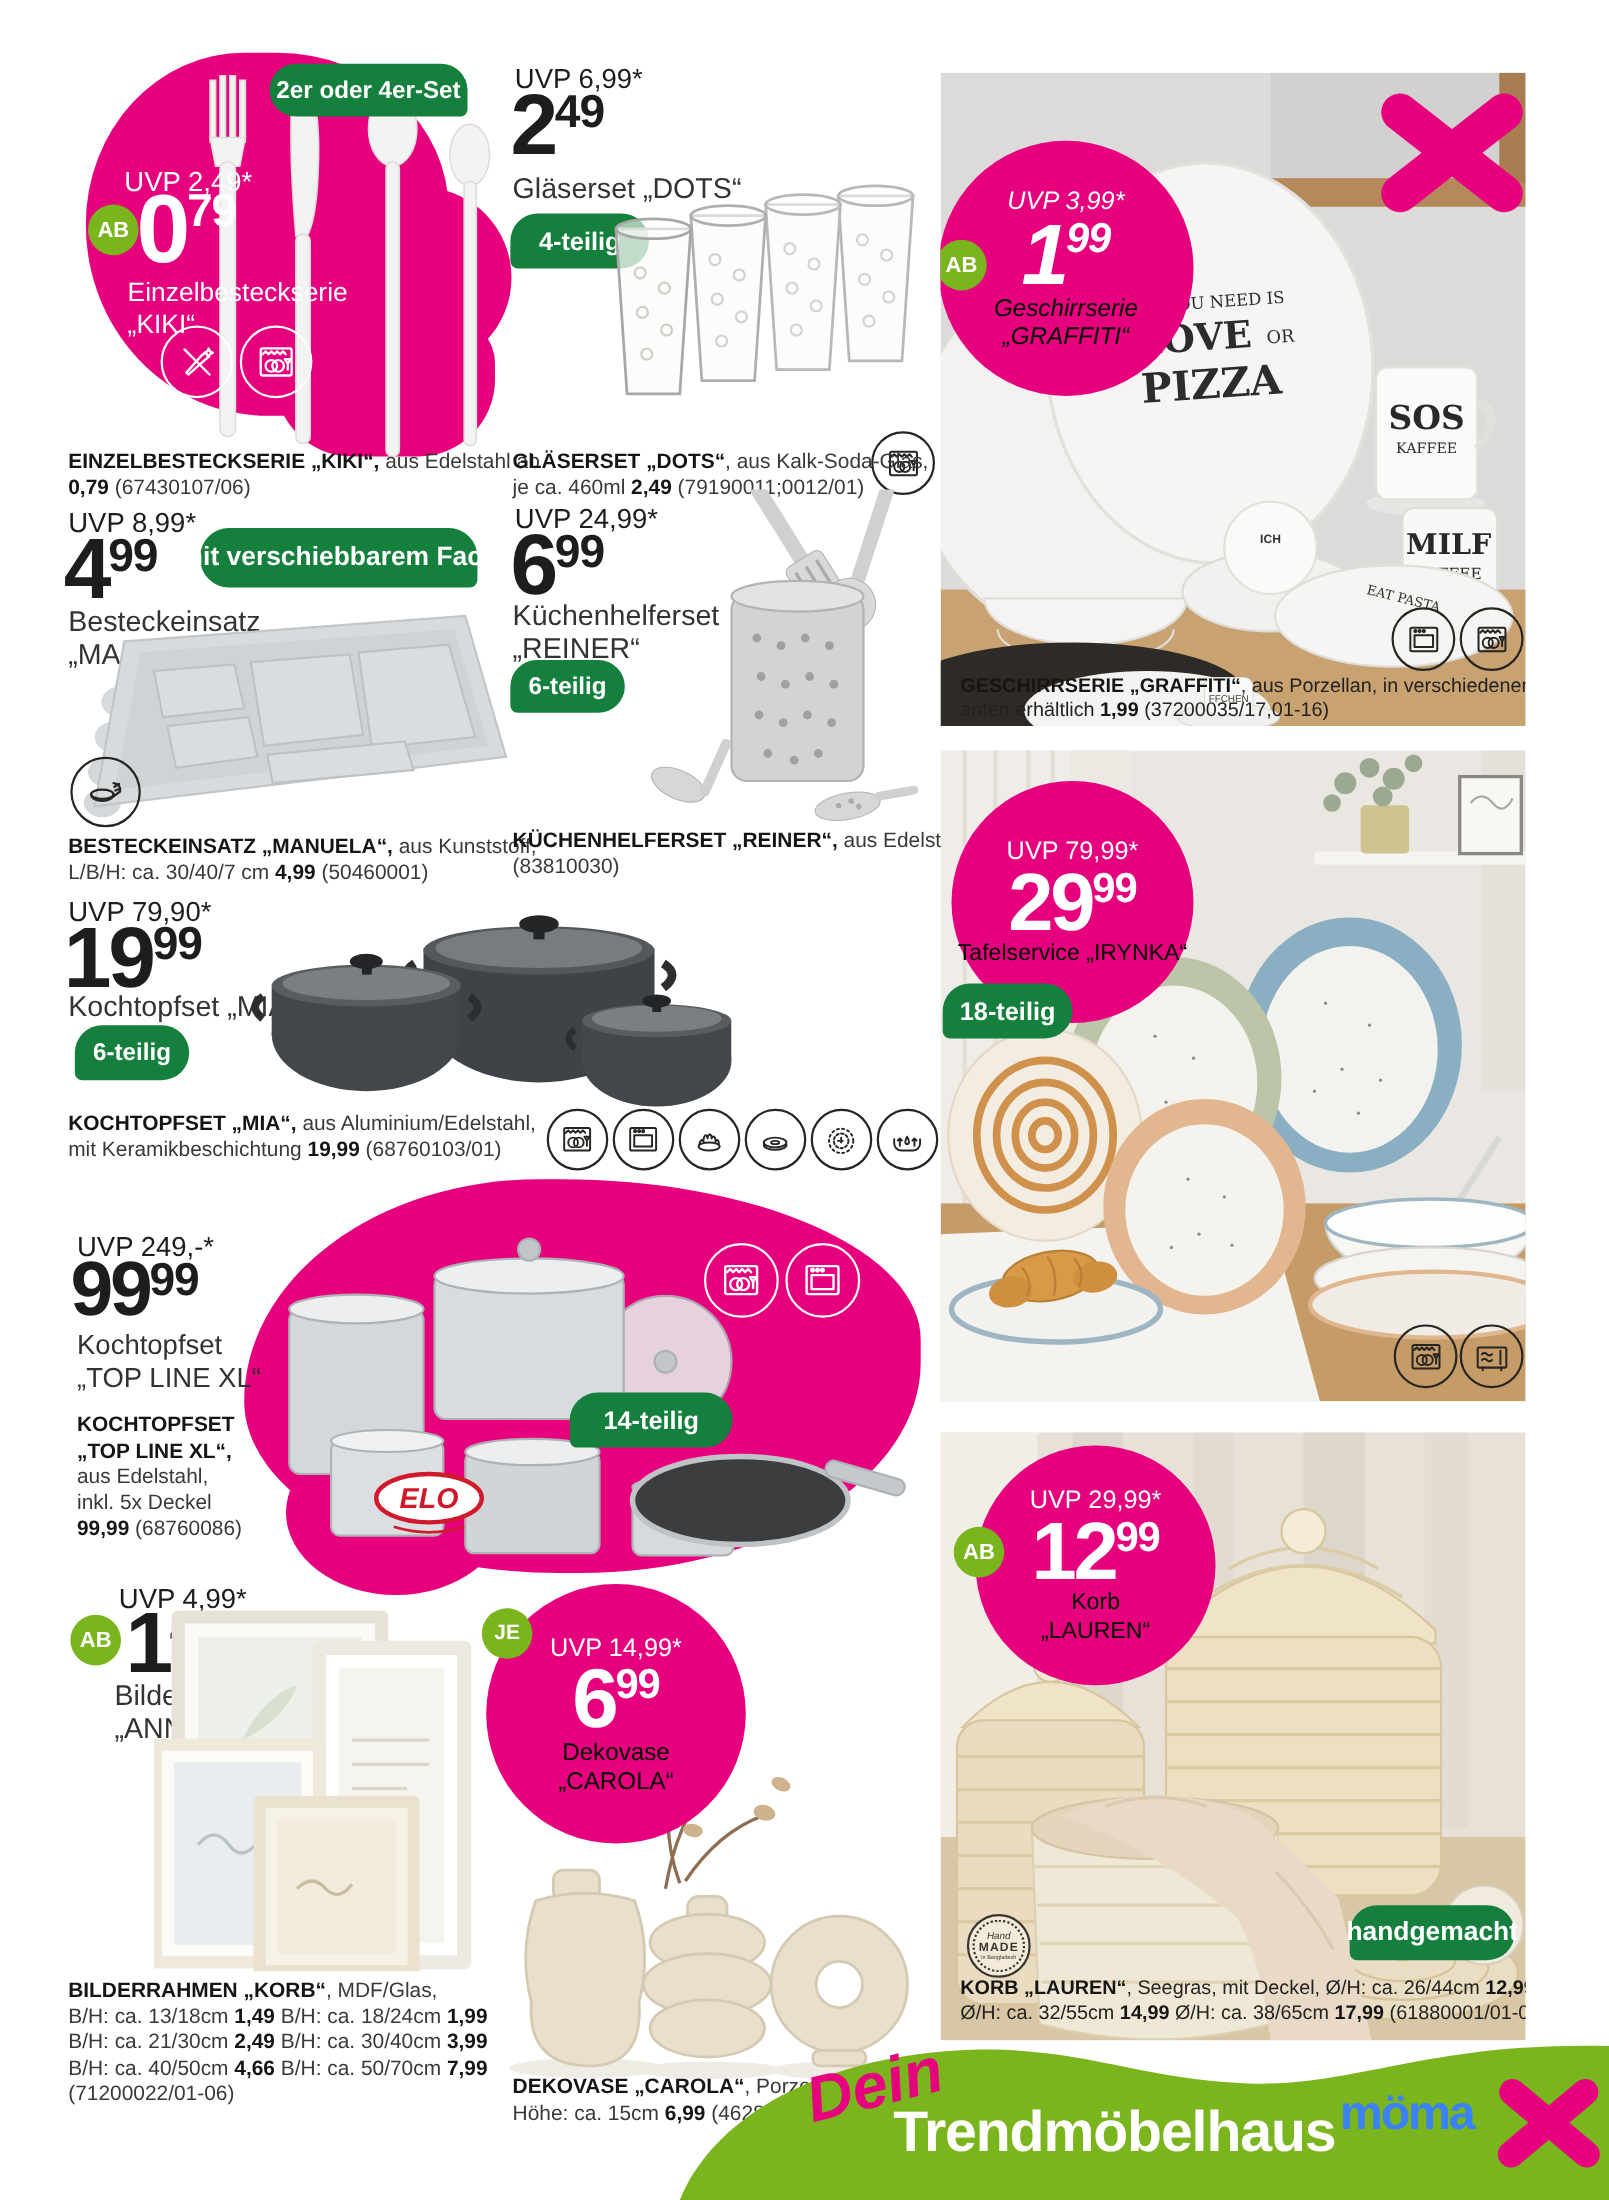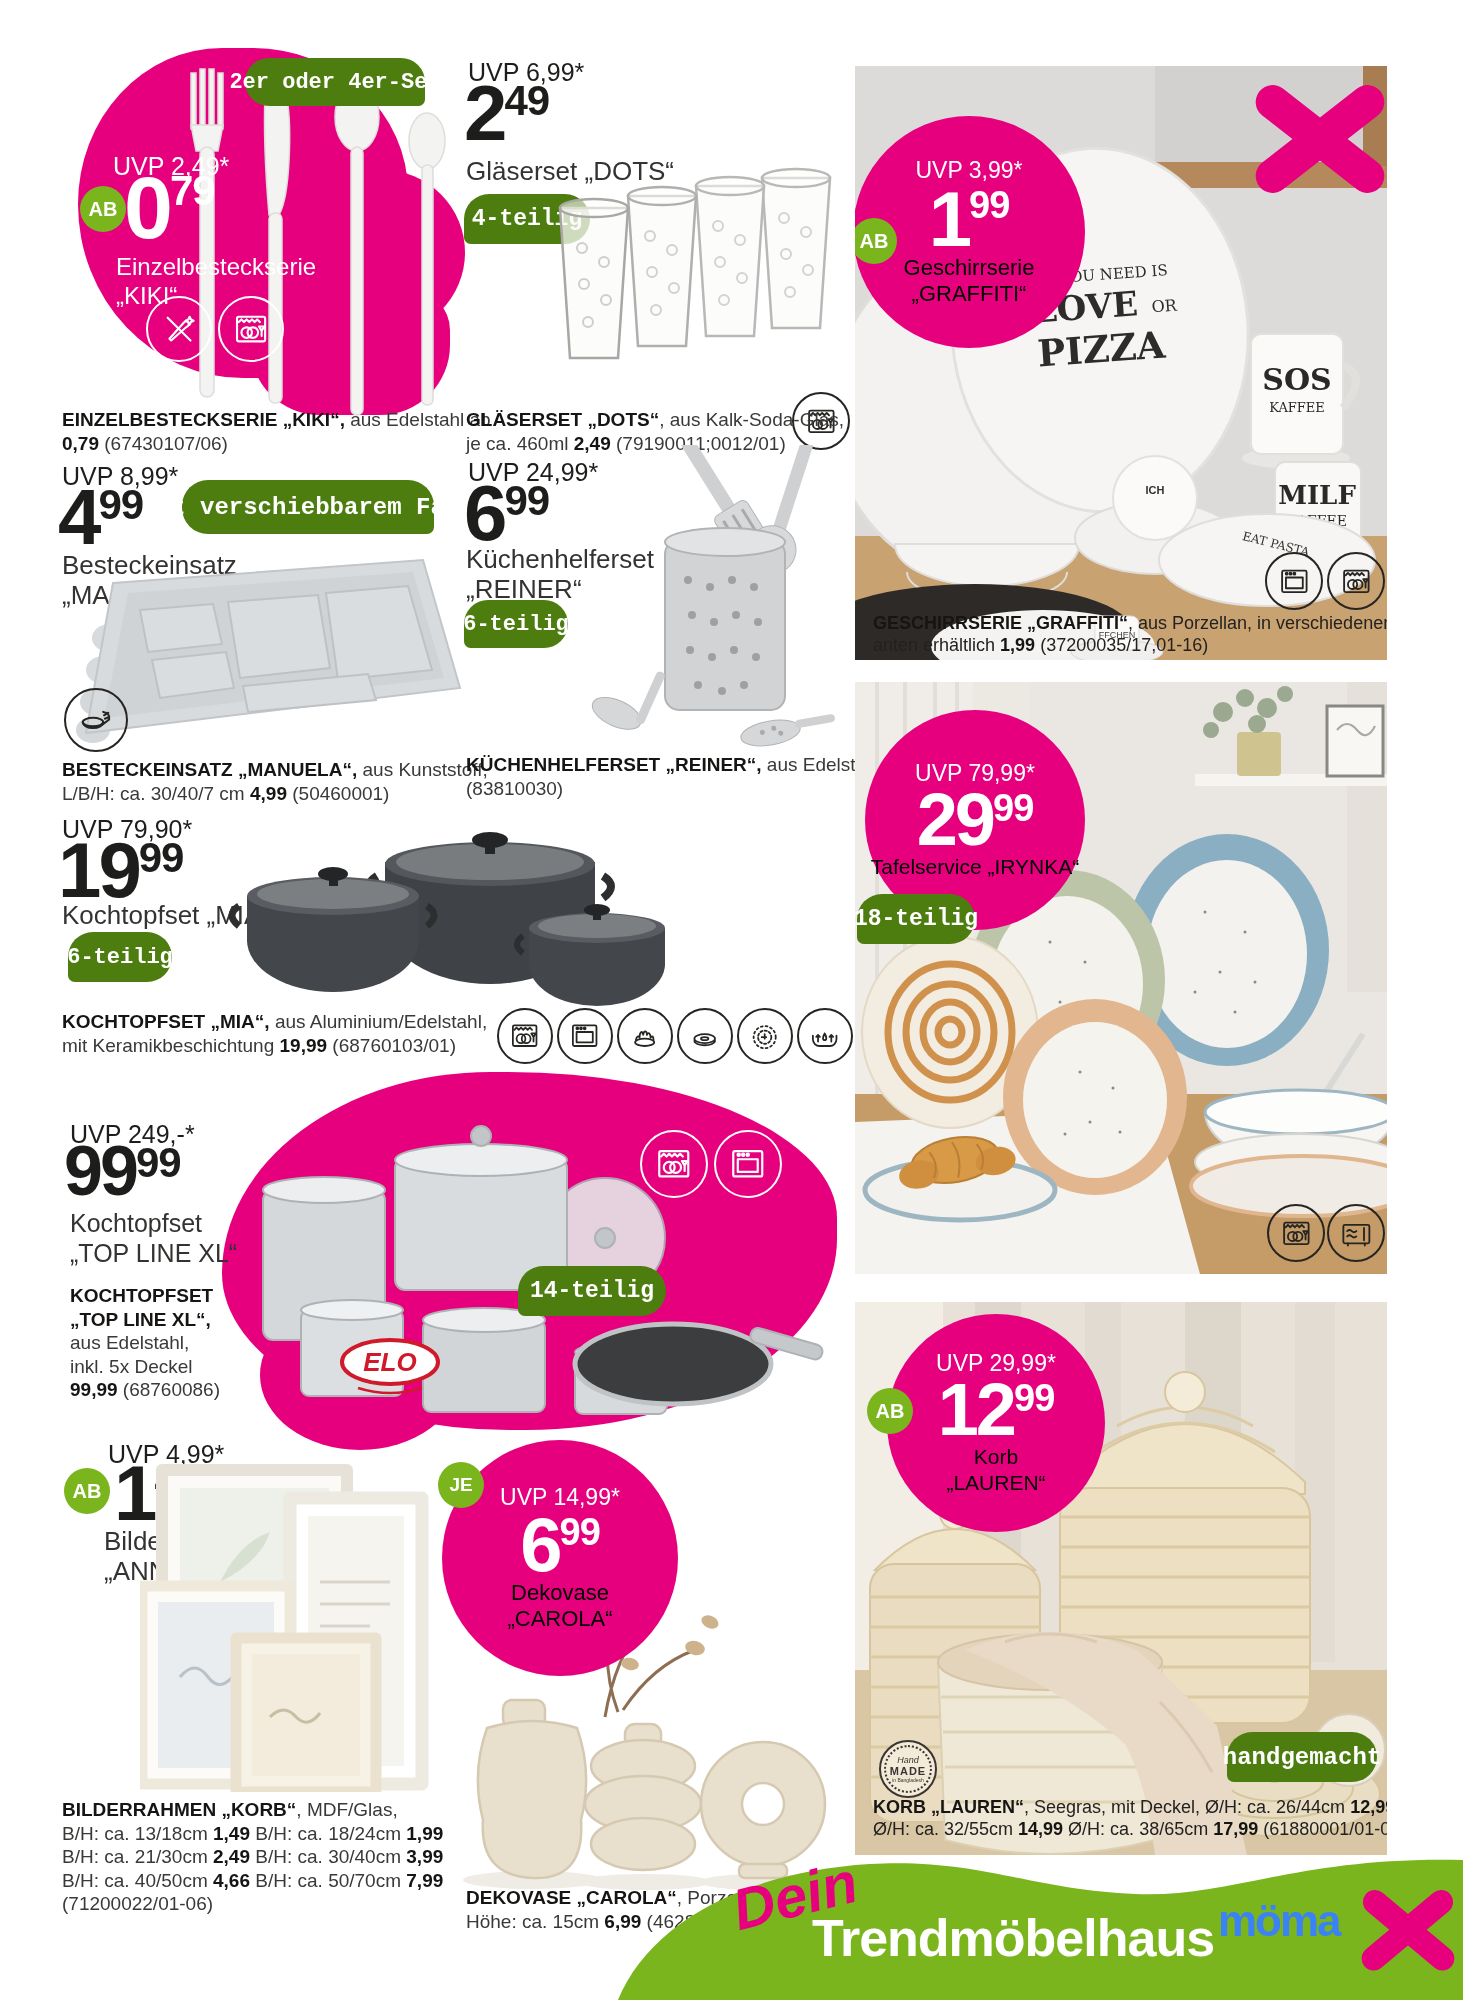--- a/index.html
+++ b/index.html
@@ -5,22 +5,22 @@
   html,body{margin:0;padding:0;background:#fff;}
   .page{position:relative;width:1463px;height:2000px;background:#fff;overflow:hidden;
         font-family:"Liberation Sans","DejaVu Sans",sans-serif;color:#2f2e2c;}
   .abs{position:absolute;}
   .uvp{font-size:25px;color:#1d1d1b;white-space:nowrap;}
   .uvp.w{color:#fff;}
   .pr{font-weight:800;color:#1d1d1b;font-size:78px;line-height:.9;letter-spacing:-3px;white-space:nowrap;}
   .pr sup{font-size:42px;vertical-align:top;line-height:1;position:relative;top:2px;letter-spacing:-1px;}
   .pr.w{color:#fff;}
   .pname{font-size:26px;color:#343331;line-height:30px;white-space:nowrap;}
-  .pill{background:#4d7c0f;color:#fff;font-weight:700;display:flex;align-items:center;justify-content:center;
-        border-radius:26px 26px 26px 7px;font-size:23px;white-space:nowrap;font-family:Liberation Mono, monospace;}
+  .pill{background:#15803d;color:#fff;font-weight:700;display:flex;align-items:center;justify-content:center;
+        border-radius:26px 26px 26px 7px;font-size:23px;white-space:nowrap;}
   .pill.br{border-radius:26px 26px 7px 26px;}
   .ab{background:#7ab51d;color:#fff;font-weight:700;border-radius:50%;display:flex;align-items:center;justify-content:center;font-size:20px;}
   .cap{font-size:19px;line-height:23.5px;color:#3a3937;white-space:nowrap;}
   .cap.sm{font-size:18px;line-height:22px;}
   .cap .b{font-weight:700;color:#161513;}
   .circle{background:#e6007e;border-radius:50%;color:#fff;display:flex;flex-direction:column;
           align-items:center;justify-content:center;text-align:center;}
   .circle .uvp{font-size:23px;}
   .circle .pr{font-size:70px;}
   .circle .pr sup{font-size:38px;}
@@ -533,21 +533,21 @@
         <ellipse cx="262" cy="586" rx="46" ry="12" fill="#f1efed" stroke="#d9d7d3"></ellipse>
         <rect x="240" y="550" width="44" height="34" rx="8" fill="#fbfaf8" stroke="#dfddd9"></rect>
         <text x="262" y="572" font-size="9" fill="#44423f" text-anchor="middle">FFCHEN</text>
       </svg>
       <svg class="abs" style="left:390px;top:8px;" width="150" height="130" viewBox="0 0 150 130">
         <g fill="#e6007e">
           <rect x="-2" y="48" width="154" height="34" rx="17" transform="rotate(38 75 65)"></rect>
           <rect x="-2" y="48" width="154" height="34" rx="17" transform="rotate(-38 75 65)"></rect>
         </g>
       </svg>
-      <div class="circle abs" style="left:-2px;top:50px;width:232px;height:232px;">
+      <div class="circle abs" style="left:-2px;top:62px;width:232px;height:232px;font-style:italic;">
         <div class="uvp w">UVP 3,99*</div>
         <div class="pr w" style="font-size:78px;"><span>1</span><sup>99</sup></div>
         <div class="cname">
           <div>Geschirrserie</div>
           <div>„GRAFFITI“</div>
         </div>
       </div>
       <div class="ab abs" style="left:-4px;top:152px;width:46px;height:46px;">AB</div>
       <div class="cicon abs" style="left:410px;top:486px;width:54px;height:54px;">
         <svg viewBox="0 0 48 48" class="ic">

